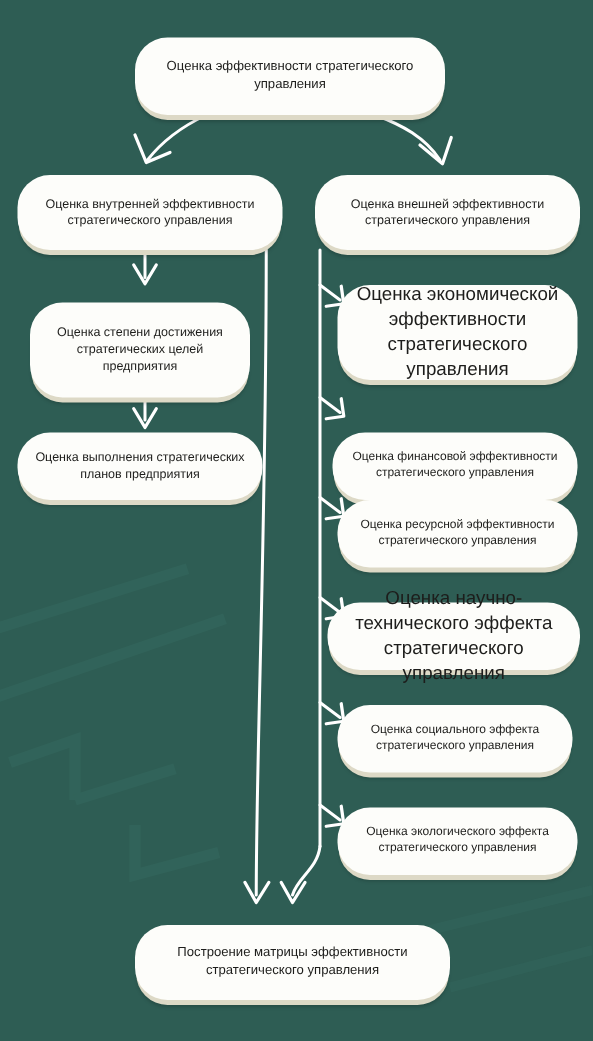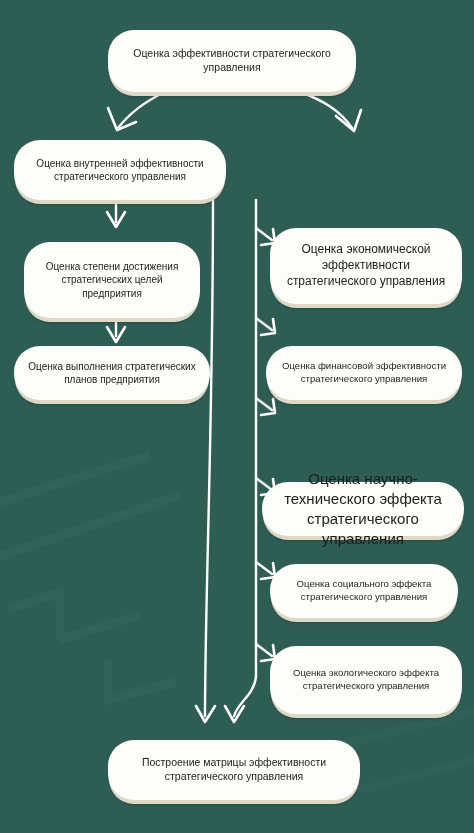--- a/index.html
+++ b/index.html
@@ -149,47 +149,53 @@
   </svg>
 
   <div class="node" style="left:108px; top:30px; width:248px; height:62px; font-size:10.5px;">
     <span>Оценка эффективности стратегического управления</span>
   </div>
 
   <div class="node" style="left:14px; top:140px; width:212px; height:60px; font-size:10px;">
     <span>Оценка внутренней эффективности стратегического управления</span>
   </div>
 
+  <div class="node" style="left:252px; top:140px; width:212px; height:60px; font-size:10px;">
+    <span>Оценка внешней эффективности стратегического управления</span>
+  </div>
 
   <div class="node" style="left:24px; top:242px; width:176px; height:76px; font-size:10px;">
     <span>Оценка степени достижения стратегических целей предприятия</span>
   </div>
 
   <div class="node" style="left:14px; top:346px; width:196px; height:54px; font-size:10px;">
     <span>Оценка выполнения стратегических планов предприятия</span>
   </div>
 
-  <div class="node" style="left:270px; top:228px; width:192px; height:76px; font-size:12px;">
+  <div class="node" style="left:270px; top:228px; width:192px; height:76px; font-size:15px;">
     <span>Оценка экономической эффективности стратегического управления</span>
   </div>
 
   <div class="node" style="left:266px; top:318px; width:196px; height:54px; font-size:9.6px;margin-top:28px;">
     <span>Оценка финансовой эффективности стратегического управления</span>
   </div>
 
+  <div class="node" style="left:270px; top:400px; width:192px; height:54px; font-size:9.6px;">
+    <span>Оценка ресурсной эффективности стратегического управления</span>
+  </div>
 
   <div class="node" style="left:262px; top:482px; width:202px; height:54px; font-size:15px;">
     <span>Оценка научно-технического эффекта стратегического управления</span>
   </div>
 
   <div class="node" style="left:270px; top:564px; width:188px; height:54px; font-size:9.6px;">
     <span>Оценка социального эффекта стратегического управления</span>
   </div>
 
-  <div class="node" style="left:270px; top:646px; width:192px; height:68px; font-size:9.6px;">
+  <div class="node" style="left:270px; top:646px; width:192px; height:54px; font-size:9.6px;">
     <span>Оценка экологического эффекта стратегического управления</span>
   </div>
 
   <div class="node" style="left:108px; top:740px; width:252px; height:60px; font-size:10.5px;">
     <span>Построение матрицы эффективности стратегического управления</span>
   </div>
 
 </div>
 
 </body></html>

